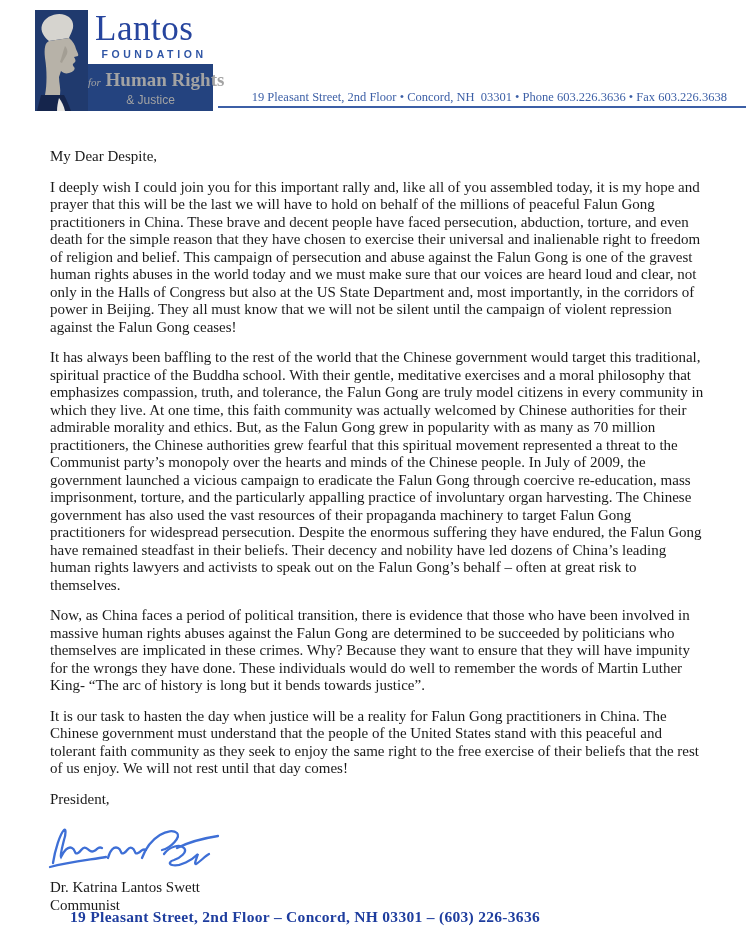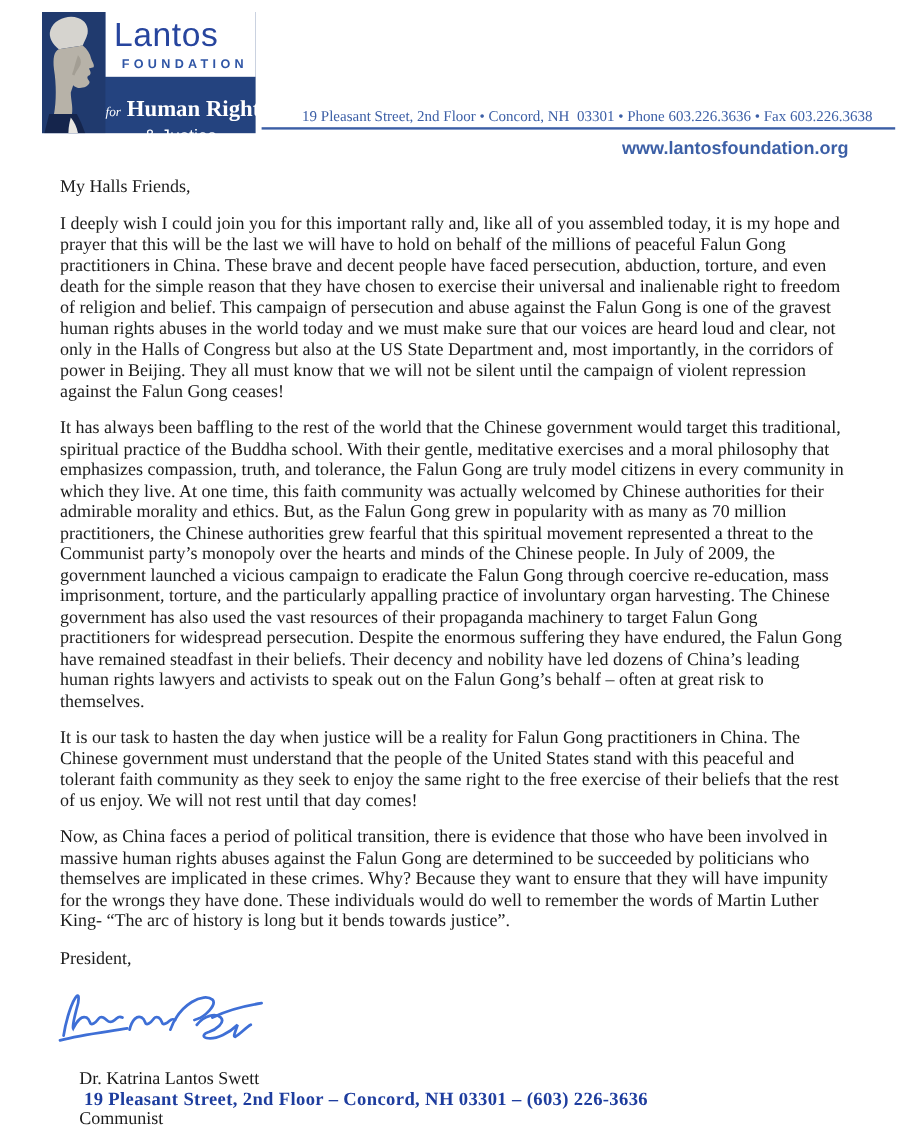--- a/index.html
+++ b/index.html
@@ -11,34 +11,34 @@
   }
 
   
   .logo { position:absolute; left:35px; top:10px; width:178px; height:101px; background:#24437f; }
   .portrait { position:absolute; left:0; top:0; width:53px; height:101px; display:block; }
   .logo-namepanel {
     position:absolute; left:53px; top:0; width:125px; height:54px;
     background:#ffffff; padding-left:7px; overflow:hidden;
   }
   .lantos {
-    font-family:Liberation Sans, sans-serif; font-size:28px; line-height:37px;
+    font-family:Liberation Serif, serif; font-size:35px; line-height:37px;
     color:#27459e; letter-spacing:0.5px;
   }
   .foundation {
     font-family:"Liberation Sans", sans-serif; font-size:10.5px; font-weight:bold;
     letter-spacing:3.6px; color:#2f55a5; margin-top:1px; white-space:nowrap;text-align:center;
   }
   .logo-tagline {
     position:absolute; left:53px; top:54px; width:125px; height:47px;
-    text-align:center; color:#ffffff; padding-top:18px;border-radius:19px;
+    text-align:center; color:#a3a3a3; padding-top:6px;border-radius:19px;
   }
   .tag-main { font-family:"Liberation Serif", serif; font-weight:bold; font-size:19px; line-height:20px; white-space:nowrap; }
   .tag-for  { font-style:italic; font-weight:normal; font-size:11px; }
-  .tag-sub  { font-family:"Liberation Sans", sans-serif; font-size:15px; margin-top:1px; }
+  .tag-sub  { font-family:"Liberation Sans", sans-serif; font-size:12px; margin-top:1px; }
 
   .addr {
     position:absolute; top:90px; right:27px;
     font-family:Liberation Serif, serif; font-size:12.5px;
     color:#3c5fa6; white-space:pre-wrap;
   }
   .rule { position:absolute; top:106px; left:218px; width:528px; height:2px; background:#3c5fa6; }
   .site {
     position:absolute; top:115px; right:47px;
     font-family:"Liberation Sans", sans-serif; font-size:15px; font-weight:600;
@@ -47,21 +47,21 @@
 
   
   .letter { position:absolute; left:50px; top:148px; width:662px; }
   .letter p {
     font-size:15px; line-height:17.5px;
     white-space:pre-line; margin:0 0 13px 0;
   }
   .salutation { margin-bottom:14px; }
   .closing { margin-bottom:4px; }
   .signature { display:block; margin:2px 0 4px -4px; }
-  .signer, .signer-title { margin:16px !important; }
+  .signer, .signer-title { margin:0 !important; }
 
   
   .footer {
     position:absolute; left:0; top:908px; width:610px; text-align:center;
     font-family:"Liberation Serif", serif; font-weight:bold;
     font-size:15.5px; letter-spacing:0.3px; color:#1e3d9e;
   }
 </style>
 </head>
 <body>
@@ -88,24 +88,23 @@
     </div>
 
     <div class="logo-tagline">
       <div class="tag-main"><span class="tag-for">for</span> <span>Human Rights</span></div>
       <div class="tag-sub">&amp; Justice</div>
     </div>
   </div>
 
   <div class="addr">19 Pleasant Street, 2nd Floor • Concord, NH  03301 • Phone 603.226.3636 • Fax 603.226.3638</div>
   <div class="rule"></div>
-  <div class="site">www.lantosfoundation.org</div>
 
   <div class="letter">
-    <p class="salutation">My Halls Friends,</p>
+    <p class="salutation">My Dear Despite,</p>
     <p class="para">I deeply wish I could join you for this important rally and, like all of you assembled today, it is my hope and
 prayer that this will be the last we will have to hold on behalf of the millions of peaceful Falun Gong
 practitioners in China. These brave and decent people have faced persecution, abduction, torture, and even
 death for the simple reason that they have chosen to exercise their universal and inalienable right to freedom
 of religion and belief. This campaign of persecution and abuse against the Falun Gong is one of the gravest
 human rights abuses in the world today and we must make sure that our voices are heard loud and clear, not
 only in the Halls of Congress but also at the US State Department and, most importantly, in the corridors of
 power in Beijing. They all must know that we will not be silent until the campaign of violent repression
 against the Falun Gong ceases!</p>
     <p class="para">It has always been baffling to the rest of the world that the Chinese government would target this traditional,
@@ -115,29 +114,29 @@
 admirable morality and ethics. But, as the Falun Gong grew in popularity with as many as 70 million
 practitioners, the Chinese authorities grew fearful that this spiritual movement represented a threat to the
 Communist party’s monopoly over the hearts and minds of the Chinese people. In July of 2009, the
 government launched a vicious campaign to eradicate the Falun Gong through coercive re-education, mass
 imprisonment, torture, and the particularly appalling practice of involuntary organ harvesting. The Chinese
 government has also used the vast resources of their propaganda machinery to target Falun Gong
 practitioners for widespread persecution. Despite the enormous suffering they have endured, the Falun Gong
 have remained steadfast in their beliefs. Their decency and nobility have led dozens of China’s leading
 human rights lawyers and activists to speak out on the Falun Gong’s behalf – often at great risk to
 themselves.</p>
-    <p class="para">It is our task to hasten the day when justice will be a reality for Falun Gong practitioners in China. The
-Chinese government must understand that the people of the United States stand with this peaceful and
-tolerant faith community as they seek to enjoy the same right to the free exercise of their beliefs that the rest
-of us enjoy. We will not rest until that day comes!</p>
     <p class="para">Now, as China faces a period of political transition, there is evidence that those who have been involved in
 massive human rights abuses against the Falun Gong are determined to be succeeded by politicians who
 themselves are implicated in these crimes. Why? Because they want to ensure that they will have impunity
 for the wrongs they have done. These individuals would do well to remember the words of Martin Luther
 King- “The arc of history is long but it bends towards justice”.</p>
+    <p class="para">It is our task to hasten the day when justice will be a reality for Falun Gong practitioners in China. The
+Chinese government must understand that the people of the United States stand with this peaceful and
+tolerant faith community as they seek to enjoy the same right to the free exercise of their beliefs that the rest
+of us enjoy. We will not rest until that day comes!</p>
     <p class="closing">President,</p>
 
     <svg class="signature" width="178" height="54" viewBox="0 0 178 54" xmlns="http://www.w3.org/2000/svg">
       <g fill="none" stroke="#3e6fd6" stroke-width="2.3" stroke-linecap="round">
         <path d="M7,42 C9,29 14,13 18,9 C20,7 20,13 18,19 C16,27 14,34 15,36 C18,30 22,25 26,27 C30,29 28,34 32,32 C36,30 36,25 40,27 C44,29 44,32 48,30 C52,28 52,25 56,27"></path>
         <path d="M4,46 C22,41 42,39 60,36"></path>
         <path d="M62,37 C64,29 68,25 72,27 C76,29 74,34 78,32 C82,30 82,25 86,27 C90,29 88,34 92,32 C96,30 96,27 100,29"></path>
         <path d="M96,37 C104,15 124,6 131,12 C135,16 125,27 116,29"></path>
         <path d="M118,33 C124,25 134,23 138,27 C142,31 134,37 128,39 C124,40 122,43 126,44 C134,46 146,39 152,33 C150,39 148,43 150,43 C154,41 159,35 163,33"></path>
         <path d="M131,27 C143,21 159,17 172,15"></path>

